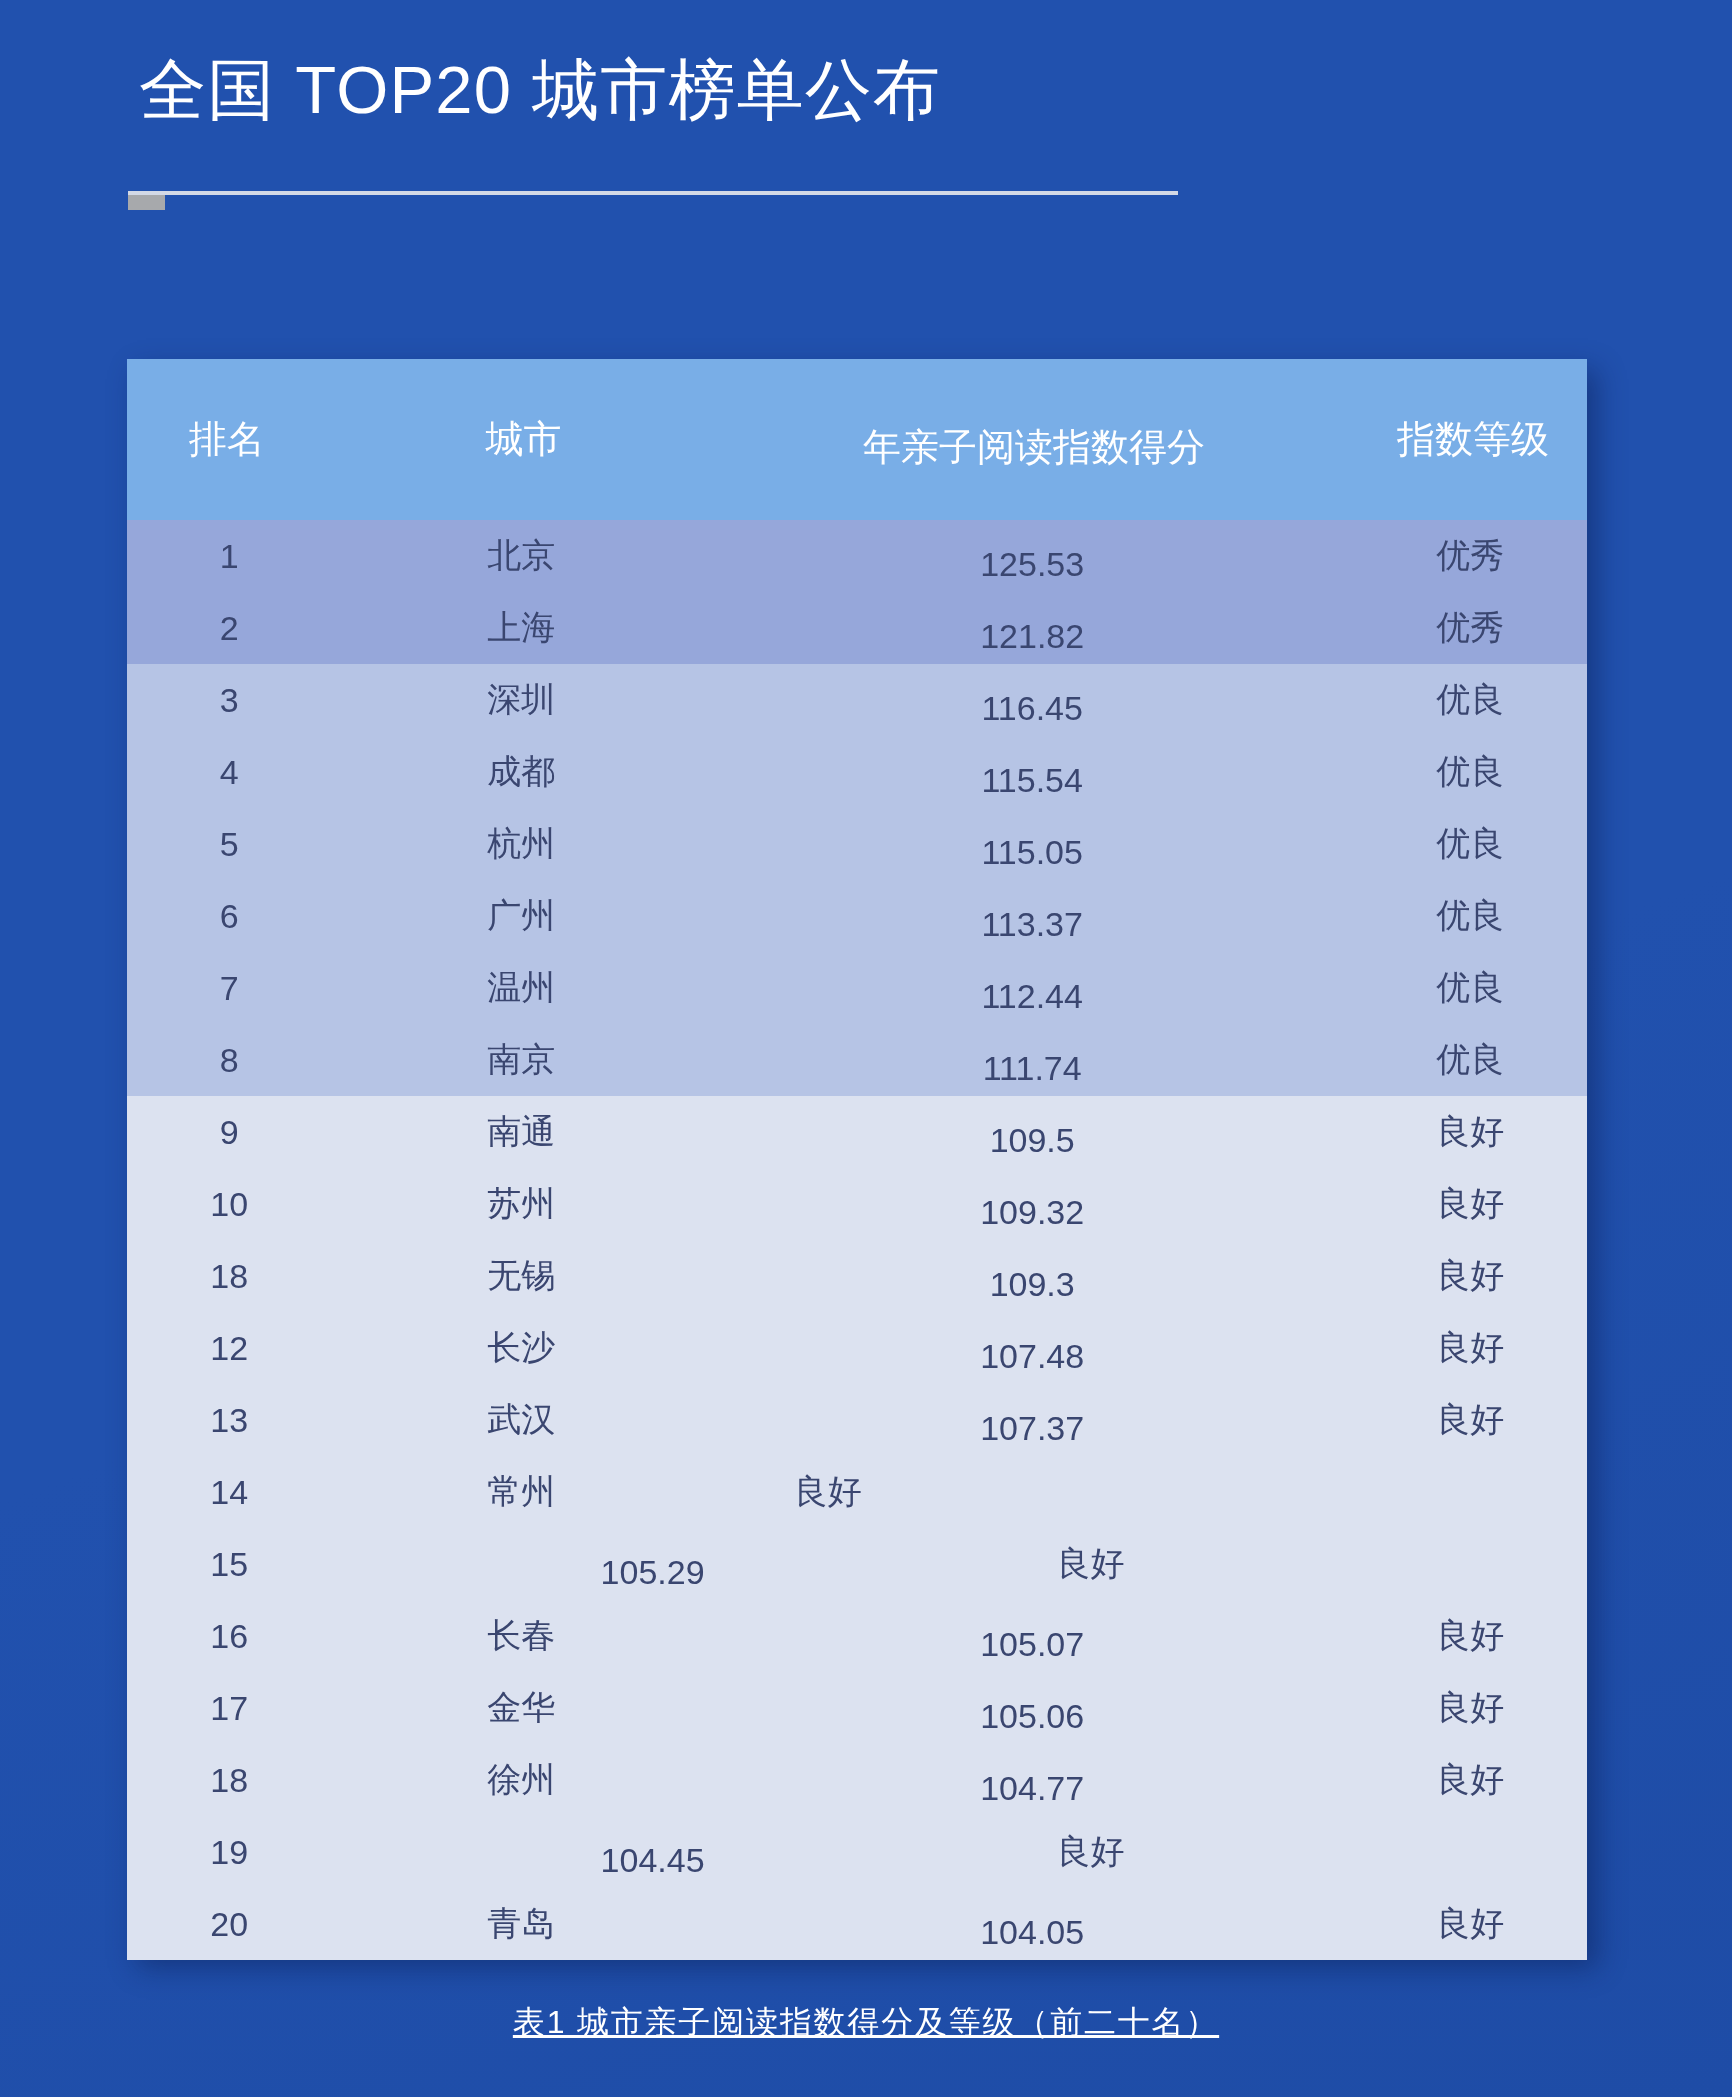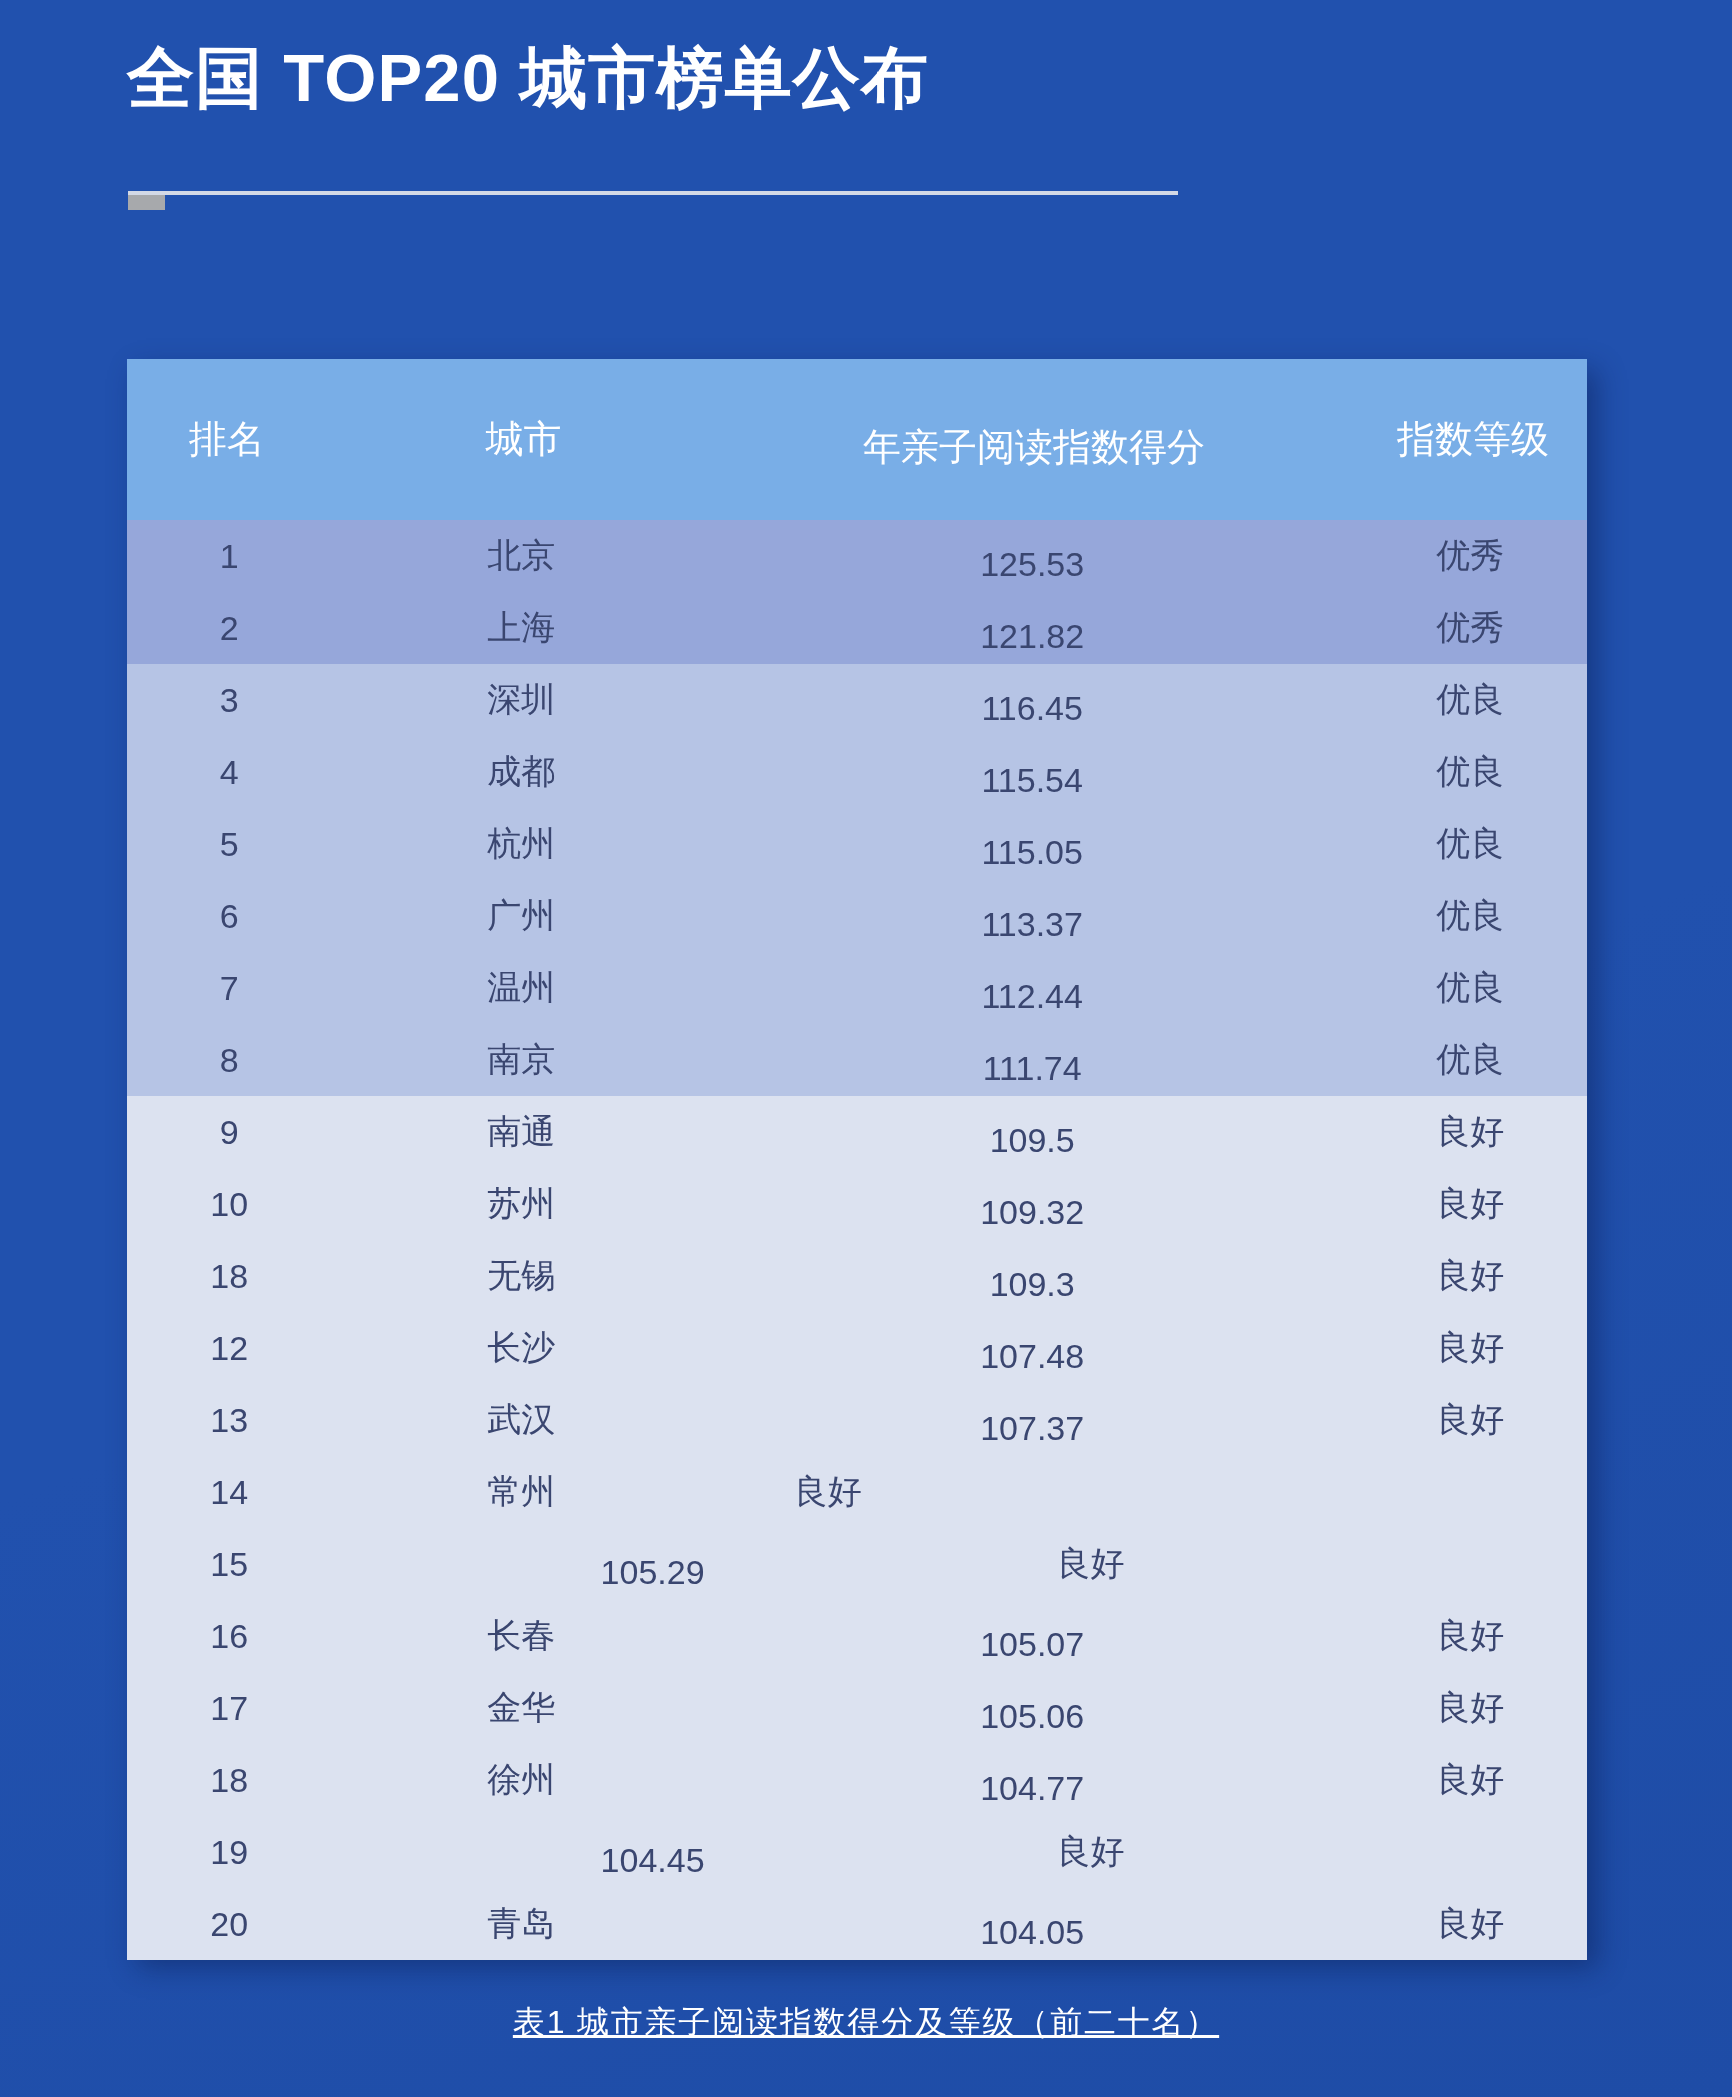--- a/index.html
+++ b/index.html
@@ -13,24 +13,24 @@
     position: relative;
     width: 1732px;
     height: 2097px;
     overflow: hidden;
     background: linear-gradient(160deg, var(--bg, #2151ae) 0%, var(--bg, #2151ae) 55%, #1e4ca6 100%);
   }
   .title {
     position: absolute;
     left: 127px;
     top: 36px;
-    margin: 0;
+    margin: 12px;
     font-size: 67px;
     line-height: 1.25;
-    font-weight: bold;
+    font-weight: normal;
     color: var(--title-text, #ffffff);
     letter-spacing: 1.2px;
     white-space: nowrap;
   }
   .divider-line {
     position: absolute;
     left: 128px;
     top: 191px;
     width: 1050px;
     height: 4.2px;

